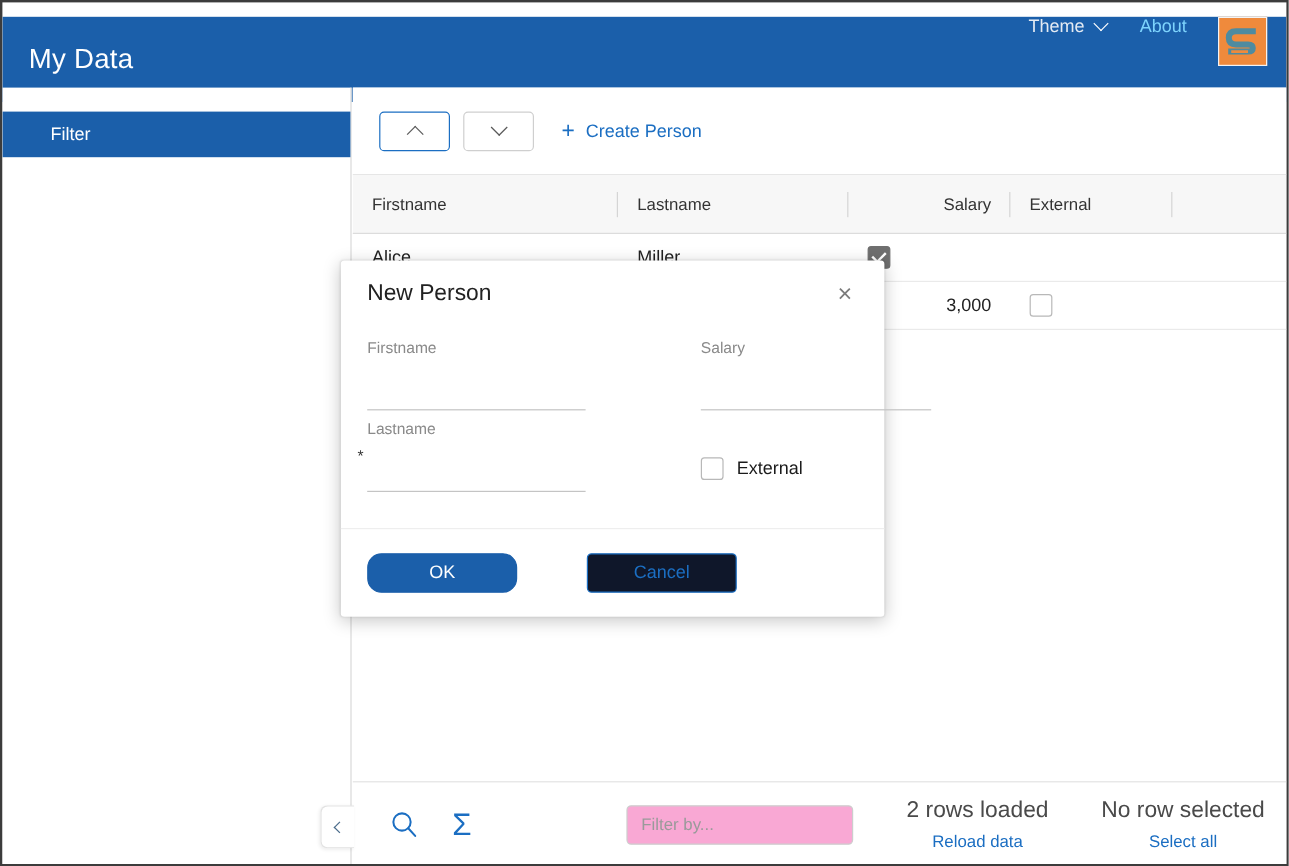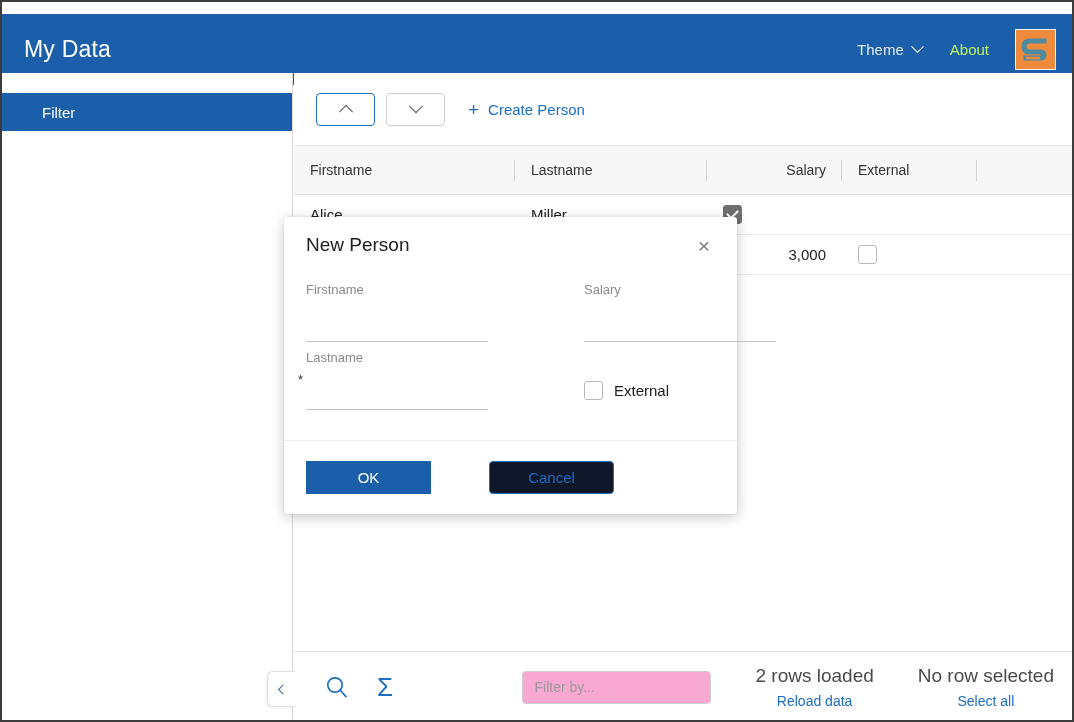--- a/index.html
+++ b/index.html
@@ -28,25 +28,25 @@
   }
   .header-title {
     color: #ffffff;
     font-size: 23px;
     font-weight: normal;
     margin-left: 22px;
     letter-spacing: 0.2px;
   }
   .header-right {
     margin-left: auto;
-    display: flex; align-items: center;
+    display: flex; align-items: flex-start;
     height: 100%;
   }
   .hdr-link {
-    color: #bef264;
+    color: #7dd3fc;
     font-size: 15px;
     padding: 0 14px;
     display: flex; align-items: center;
     gap: 9px;
     cursor: pointer;
     white-space: nowrap;
   }
   .hdr-link.muted { color: #e3eaf3; }
   .chev-dn {
     display: inline-block;
@@ -312,21 +312,21 @@
     height: 73px;
     display: flex; align-items: center;
     padding-left: 22px;
     gap: 14px;
   }
   .btn-primary {
     width: 125px; height: 33px;
     background: #1b5faa;
     color: #ffffff;
     border: 1px solid #1b5faa;
-    border-radius: 0;
+    border-radius: 12px;
     font-size: 15px;
     cursor: pointer;
     font-family: "Liberation Sans", sans-serif;
   }
   .btn-secondary {
     width: 125px; height: 33px;
     background: #0f172a;
     color: #1b6ec2;
     border: 1px solid #1b6ec2;
     border-radius: 4px;

